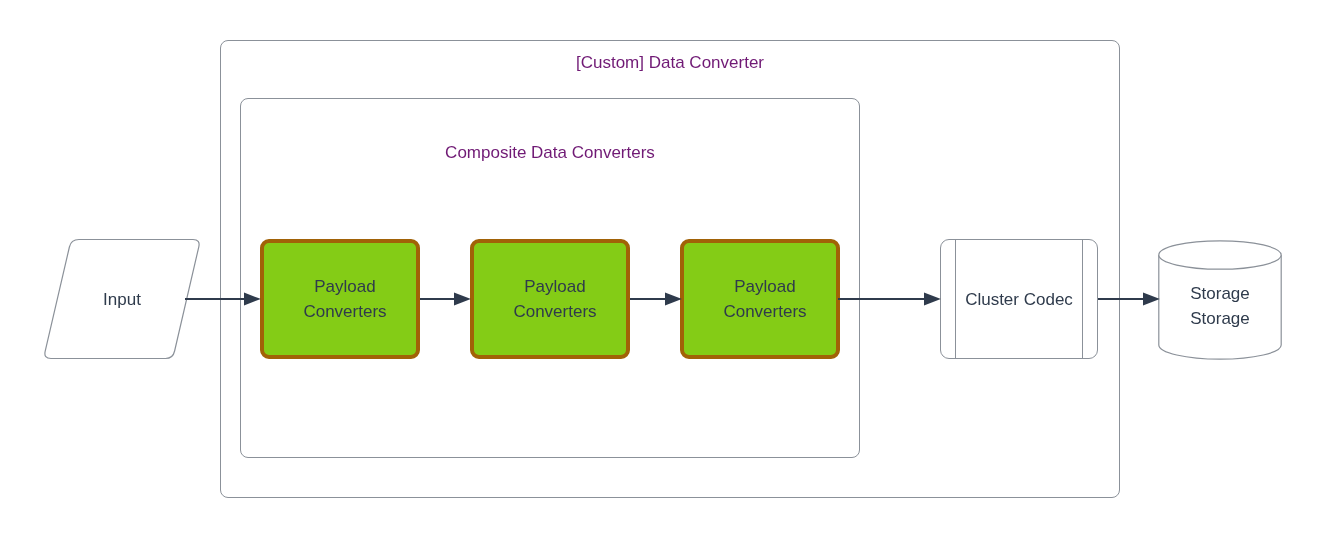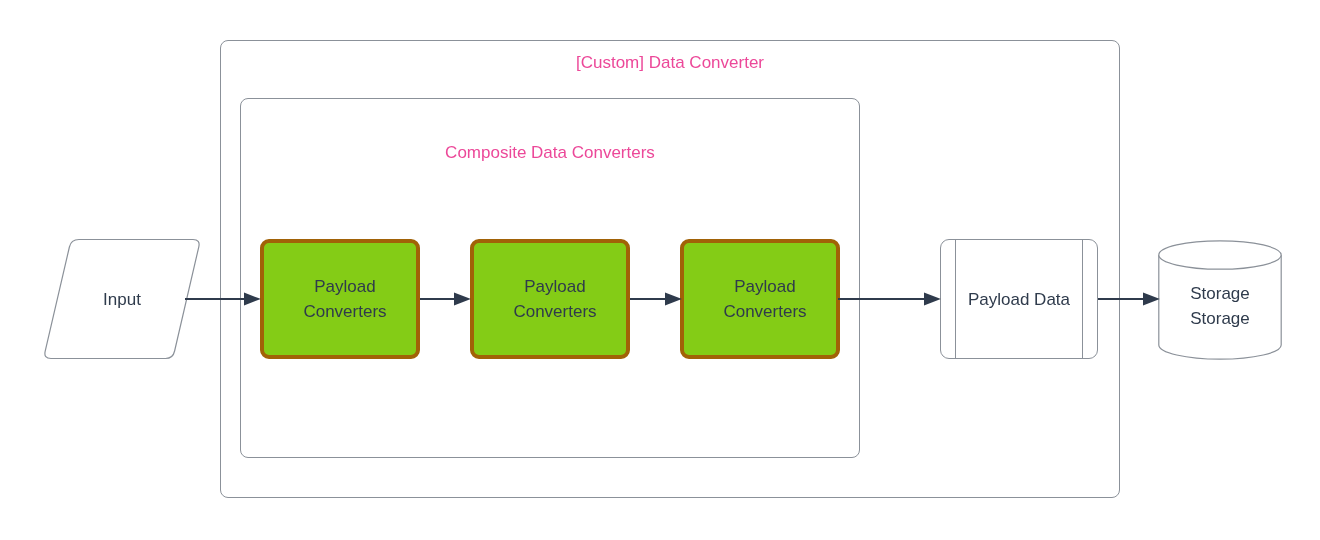--- a/index.html
+++ b/index.html
@@ -23,21 +23,21 @@
     background: transparent;
     box-sizing: border-box;
   }
   .container-label {
     position: absolute;
     left: 0;
     width: 100%;
     text-align: center;
     font-size: 17px;
     line-height: 22px;
-    color: #ec4899;
+    color: #701a75;
   }
   .process-box {
     position: absolute;
     width: 160px;
     height: 120px;
     border: 4px solid #a16207;
     border-radius: 9px;
     background: #84cc16;
     box-sizing: border-box;
     display: flex;
@@ -122,21 +122,21 @@
   <div class="process-box" style="left:470px; top:239px;">
     <span style="width:110px;">Payload Converters</span>
   </div>
   <div class="process-box" style="left:680px; top:239px;">
     <span style="width:110px;">Payload Converters</span>
   </div>
 
   <div class="codec-box">
     <div class="codec-line left"></div>
     <div class="codec-line right"></div>
-    <span class="codec-text">Payload Data</span>
+    <span class="codec-text">Cluster Codec</span>
   </div>
 
   <svg class="shape-svg" style="left:1158px; top:240px;" width="124" height="120" viewBox="0 0 124 120">
     <path d="M 0.8,15 L 0.8,105 A 61.2,14.2 0 0 0 123.2,105 L 123.2,15" fill="#ffffff" stroke="#8b9199" stroke-width="1.2"></path>
     <ellipse cx="62" cy="15" rx="61.2" ry="14.2" fill="#ffffff" stroke="#8b9199" stroke-width="1.2"></ellipse>
   </svg>
   <div class="shape-label" style="left:1158px; top:252px; width:124px; height:108px;">
       <span style="width:80px;">Storage Storage</span>
     </div>
 

